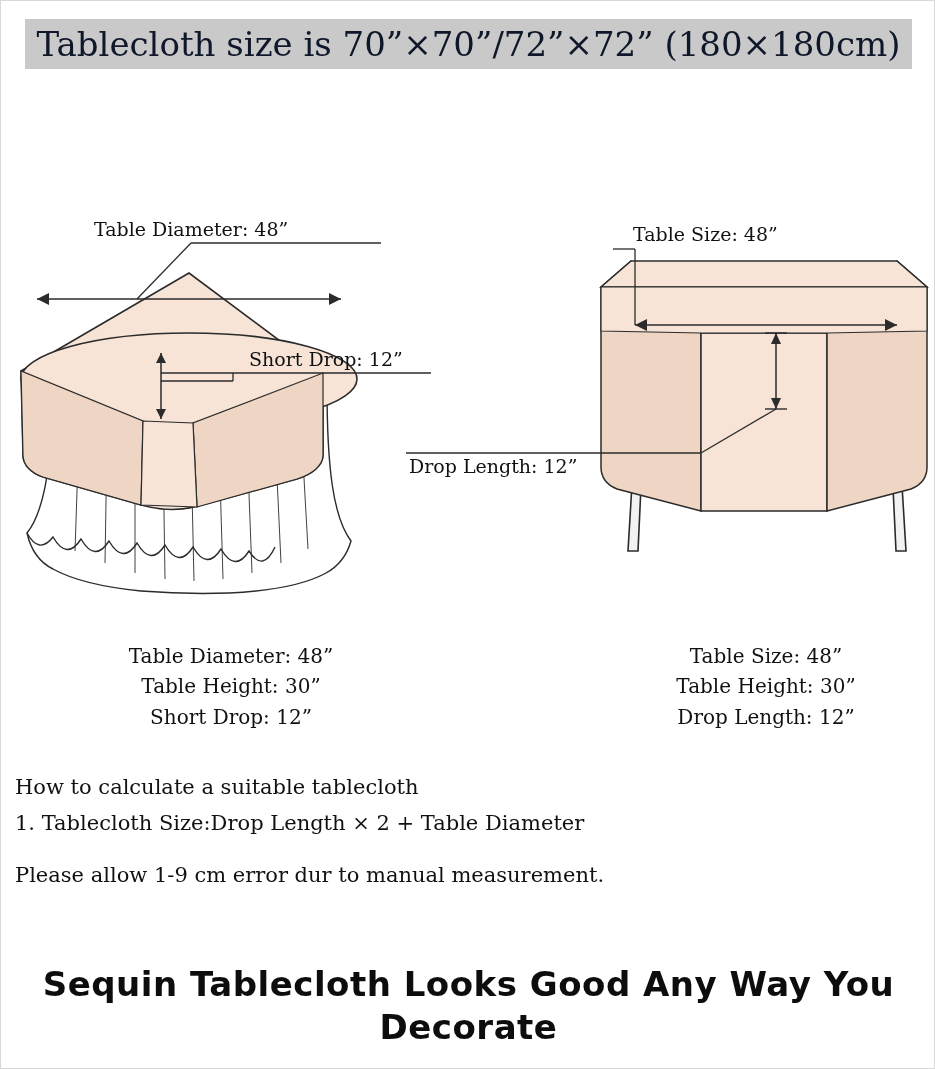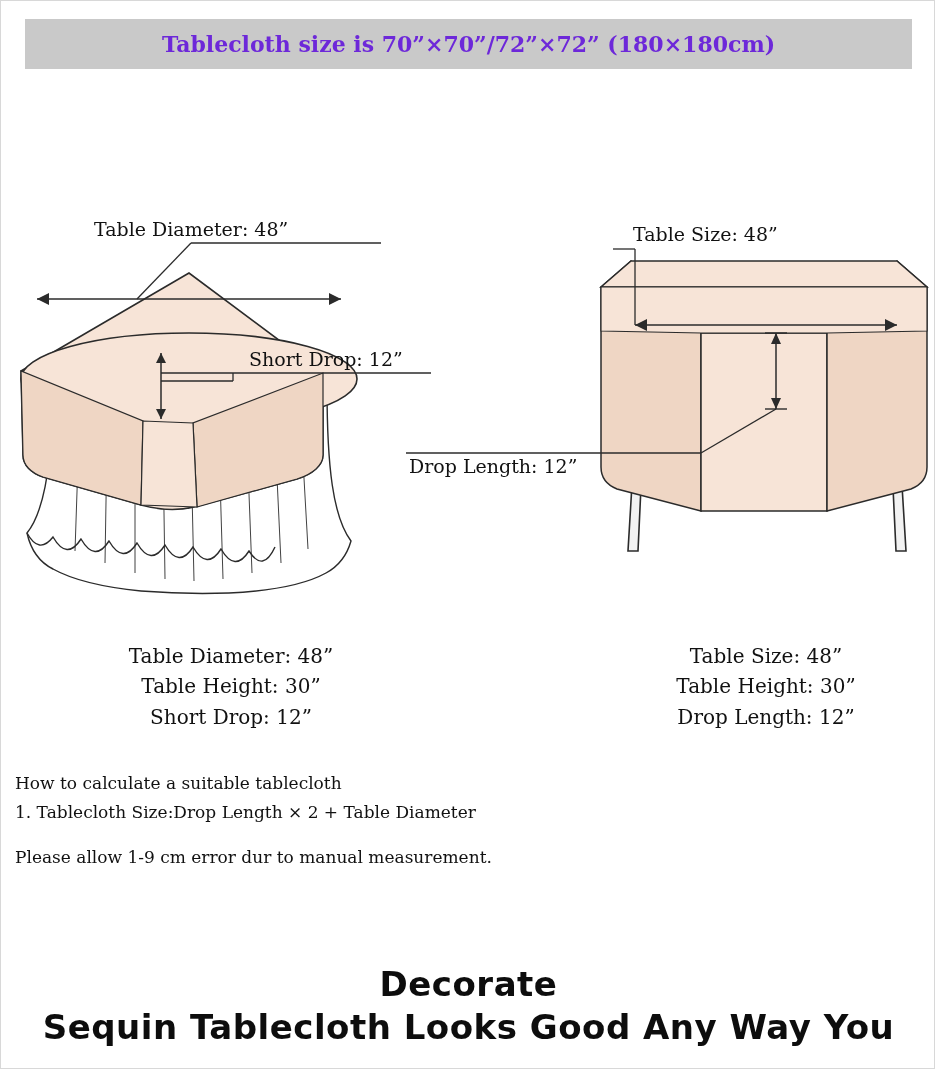--- a/index.html
+++ b/index.html
@@ -31,23 +31,23 @@
     width: 887px;
     height: 50px;
     background: #c9c9c9;
     display: flex;
     align-items: center;
     justify-content: center;
     box-sizing: border-box;
   }
   .header-text {
     font-family: "DejaVu Serif", "Liberation Serif", serif;
-    font-size: 22px;
-    font-weight: bold;
-    color: #6d28d9;
+    font-size: 34px;
+    font-weight: normal;
+    color: #0f172a;
     letter-spacing: 0px;
     white-space: nowrap;
   }
 
   
   .diagrams {
     position: absolute;
     left: 0;
     top: 80px;
     width: 935px;
@@ -78,21 +78,21 @@
     top: 640px;
     width: 330px;
   }
 
   
   .body-text {
     position: absolute;
     left: 14px;
     top: 768px;
     width: 900px;
-    font-size: 17px;
+    font-size: 21px;
     line-height: 1.72;
     color: #111111;
   }
   .body-text .para {
     margin: 0;
   }
   .body-text .gap {
     height: 16px;
   }
 
@@ -249,17 +249,17 @@
   </div>
 
   <div class="body-text">
     <p class="para">How to calculate a suitable tablecloth</p>
     <p class="para">1. Tablecloth Size:Drop Length × 2 + Table Diameter</p>
     <div class="gap"></div>
     <p class="para">Please allow 1-9 cm error dur to manual measurement.</p>
   </div>
 
   <div class="tagline">
+    <div>Sequin Tablecloth Looks Good Any Way You</div>
     <div>Decorate</div>
-    <div>Sequin Tablecloth Looks Good Any Way You</div>
   </div>
 
 </div>
 
 </body></html>

